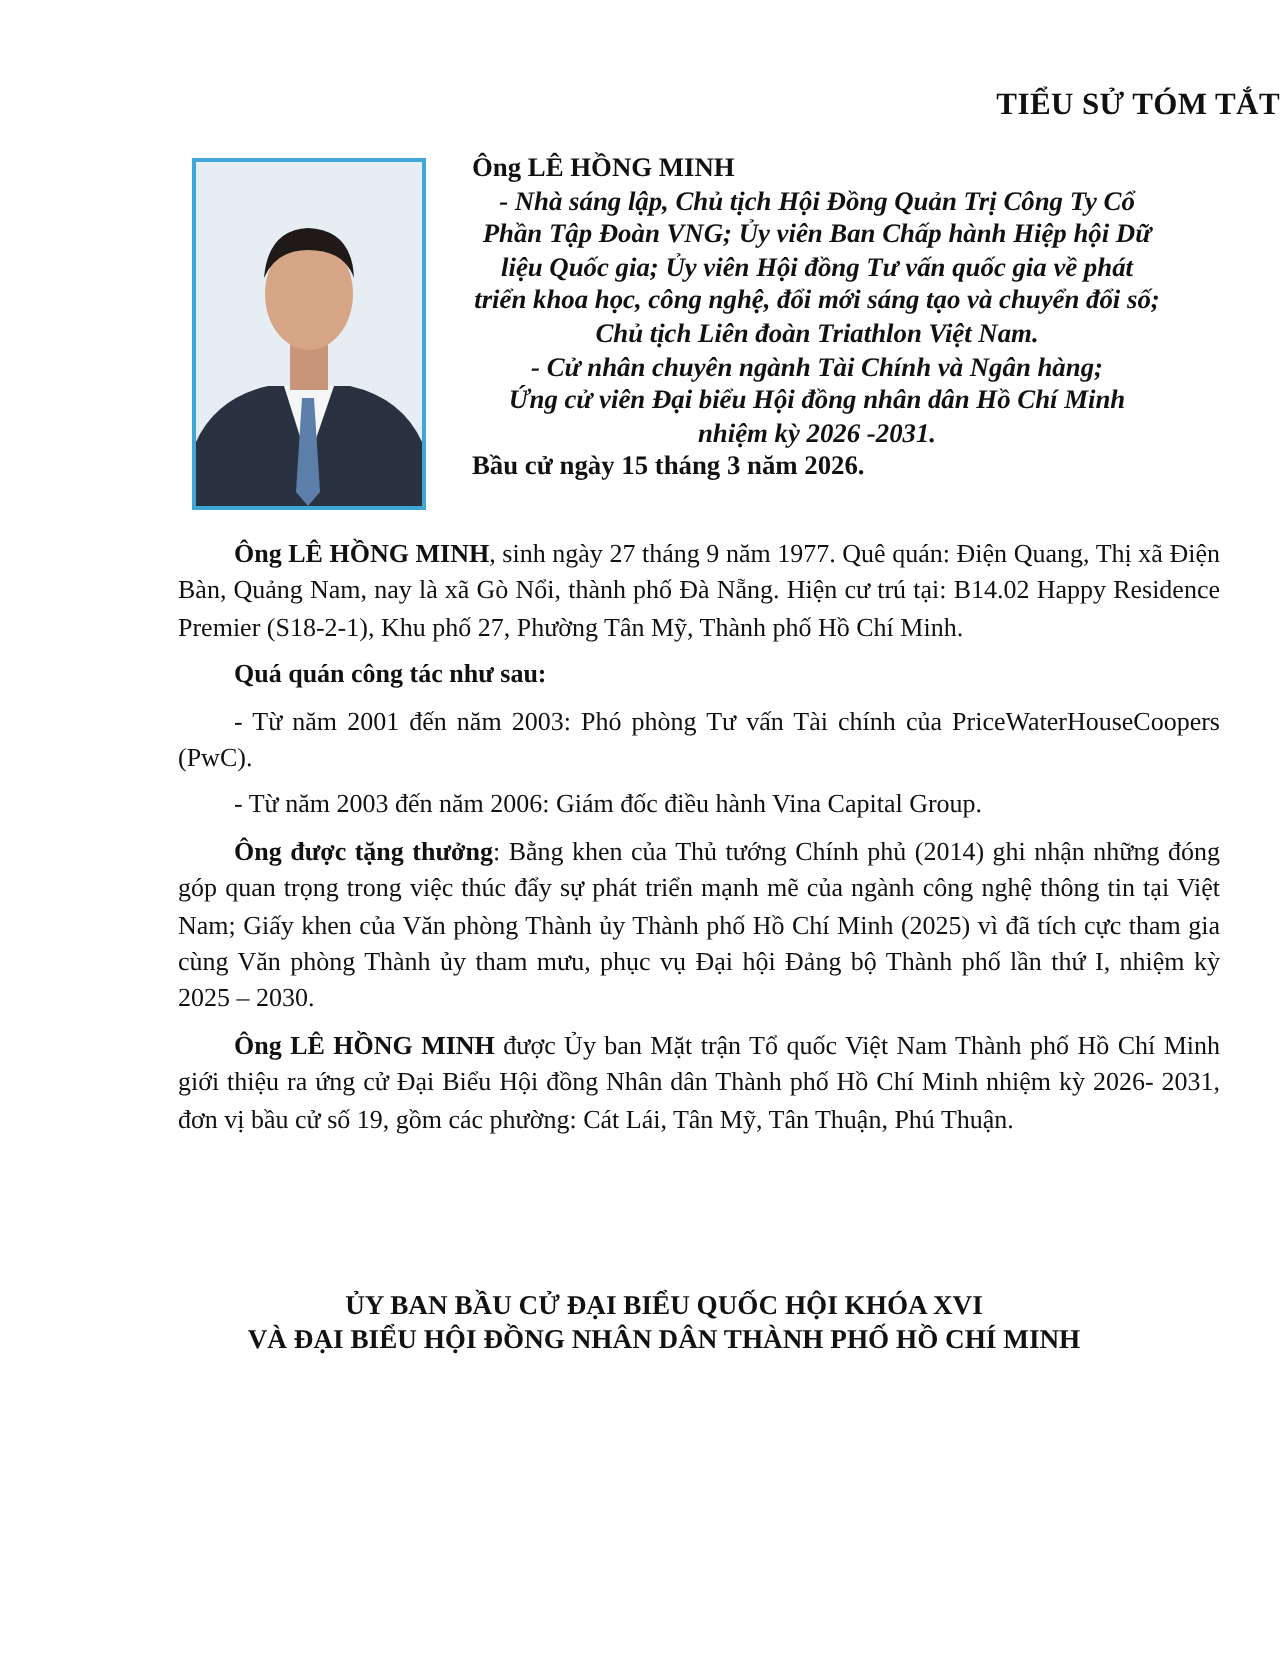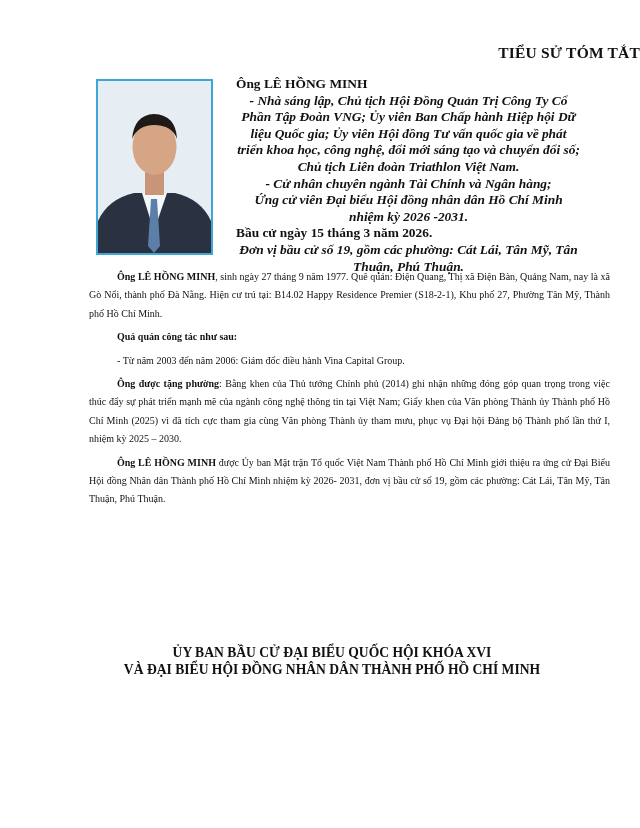--- a/index.html
+++ b/index.html
@@ -7,21 +7,21 @@
          font-family: "Liberation Serif", serif; color: #111; }
   .title { position: absolute; top: 44px; left: 0; width: 640px; text-align: right;
            font-weight: bold; font-size: 15.5px; letter-spacing: 0.2px; }
   .photo { position: absolute; left: 96px; top: 79px; width: 117px; height: 176px;
            border: 2px solid #3fa7d6; box-sizing: border-box; overflow: hidden;
            background: #eaf1f6; }
   .header-text { position: absolute; left: 236px; top: 76px; width: 345px;
                  font-size: 13.4px; line-height: 16.6px; font-weight: bold; }
   .header-text .it { font-style: italic; text-align: center; }
   .body { position: absolute; left: 89px; top: 268px; width: 521px;
-          font-size: 10px; line-height: 18.4px; text-align: justify; }
+          font-size: 13px; line-height: 18.4px; text-align: justify; }
   .body p { margin: 0 0 5px 0; text-indent: 28px; }
   .body b { font-weight: bold; }
   .footer { position: absolute; top: 645px; left: 0; width: 640px; text-align: center;
             font-weight: bold; font-size: 13.6px; line-height: 16.5px; margin-left: 12px; }
 </style>
 </head>
 <body>
 
 <div class="title">TIỂU SỬ TÓM TẮT</div>
 
@@ -36,27 +36,27 @@
     <path d="M34 58 Q36 34 56 33 Q78 34 79 58 Q74 44 56 44 Q40 44 34 58 Z" fill="#1f1a18"></path>
   </svg>
 </div>
 
 <div class="header-text">
   <div>Ông LÊ HỒNG MINH</div>
   <div class="it">- Nhà sáng lập, Chủ tịch Hội Đồng Quản Trị Công Ty Cổ Phần Tập Đoàn VNG; Ủy viên Ban Chấp hành Hiệp hội Dữ liệu Quốc gia; Ủy viên Hội đồng Tư vấn quốc gia về phát triển khoa học, công nghệ, đổi mới sáng tạo và chuyển đổi số; Chủ tịch Liên đoàn Triathlon Việt Nam.</div>
   <div class="it">- Cử nhân chuyên ngành Tài Chính và Ngân hàng;</div>
   <div class="it">Ứng cử viên Đại biểu Hội đồng nhân dân Hồ Chí Minh nhiệm kỳ 2026 -2031.</div>
   <div>Bầu cử ngày 15 tháng 3 năm 2026.</div>
-  <div class="it">Đơn vị bầu cử số 19, gồm các phường: Cát Lái, Tân Mỹ, Tân Thuận, Phú Thuận.</div>
 </div>
 
 <div class="body">
   <p><b>Ông LÊ HỒNG MINH</b><span>, sinh ngày 27 tháng 9 năm 1977. Quê quán: Điện Quang, Thị xã Điện Bàn, Quảng Nam, nay là xã Gò Nổi, thành phố Đà Nẵng. Hiện cư trú tại: B14.02 Happy Residence Premier (S18-2-1), Khu phố 27, Phường Tân Mỹ, Thành phố Hồ Chí Minh.</span></p>
   <p><b>Quá quán công tác như sau:</b></p>
+  <p>- Từ năm 2001 đến năm 2003: Phó phòng Tư vấn Tài chính của PriceWaterHouseCoopers (PwC).</p>
   <p>- Từ năm 2003 đến năm 2006: Giám đốc điều hành Vina Capital Group.</p>
-  <p><b>Ông được tặng phường</b><span>: Bằng khen của Thủ tướng Chính phủ (2014) ghi nhận những đóng góp quan trọng trong việc thúc đẩy sự phát triển mạnh mẽ của ngành công nghệ thông tin tại Việt Nam; Giấy khen của Văn phòng Thành ủy Thành phố Hồ Chí Minh (2025) vì đã tích cực tham gia cùng Văn phòng Thành ủy tham mưu, phục vụ Đại hội Đảng bộ Thành phố lần thứ I, nhiệm kỳ 2025 – 2030.</span></p>
+  <p><b>Ông được tặng thưởng</b><span>: Bằng khen của Thủ tướng Chính phủ (2014) ghi nhận những đóng góp quan trọng trong việc thúc đẩy sự phát triển mạnh mẽ của ngành công nghệ thông tin tại Việt Nam; Giấy khen của Văn phòng Thành ủy Thành phố Hồ Chí Minh (2025) vì đã tích cực tham gia cùng Văn phòng Thành ủy tham mưu, phục vụ Đại hội Đảng bộ Thành phố lần thứ I, nhiệm kỳ 2025 – 2030.</span></p>
   <p><b>Ông LÊ HỒNG MINH</b><span> được Ủy ban Mặt trận Tổ quốc Việt Nam Thành phố Hồ Chí Minh giới thiệu ra ứng cử Đại Biểu Hội đồng Nhân dân Thành phố Hồ Chí Minh nhiệm kỳ 2026- 2031, đơn vị bầu cử số 19, gồm các phường: Cát Lái, Tân Mỹ, Tân Thuận, Phú Thuận.</span></p>
 </div>
 
 <div class="footer">
   <div>ỦY BAN BẦU CỬ ĐẠI BIỂU QUỐC HỘI KHÓA XVI</div>
   <div>VÀ ĐẠI BIỂU HỘI ĐỒNG NHÂN DÂN THÀNH PHỐ HỒ CHÍ MINH</div>
 </div>
 
 </body></html>

